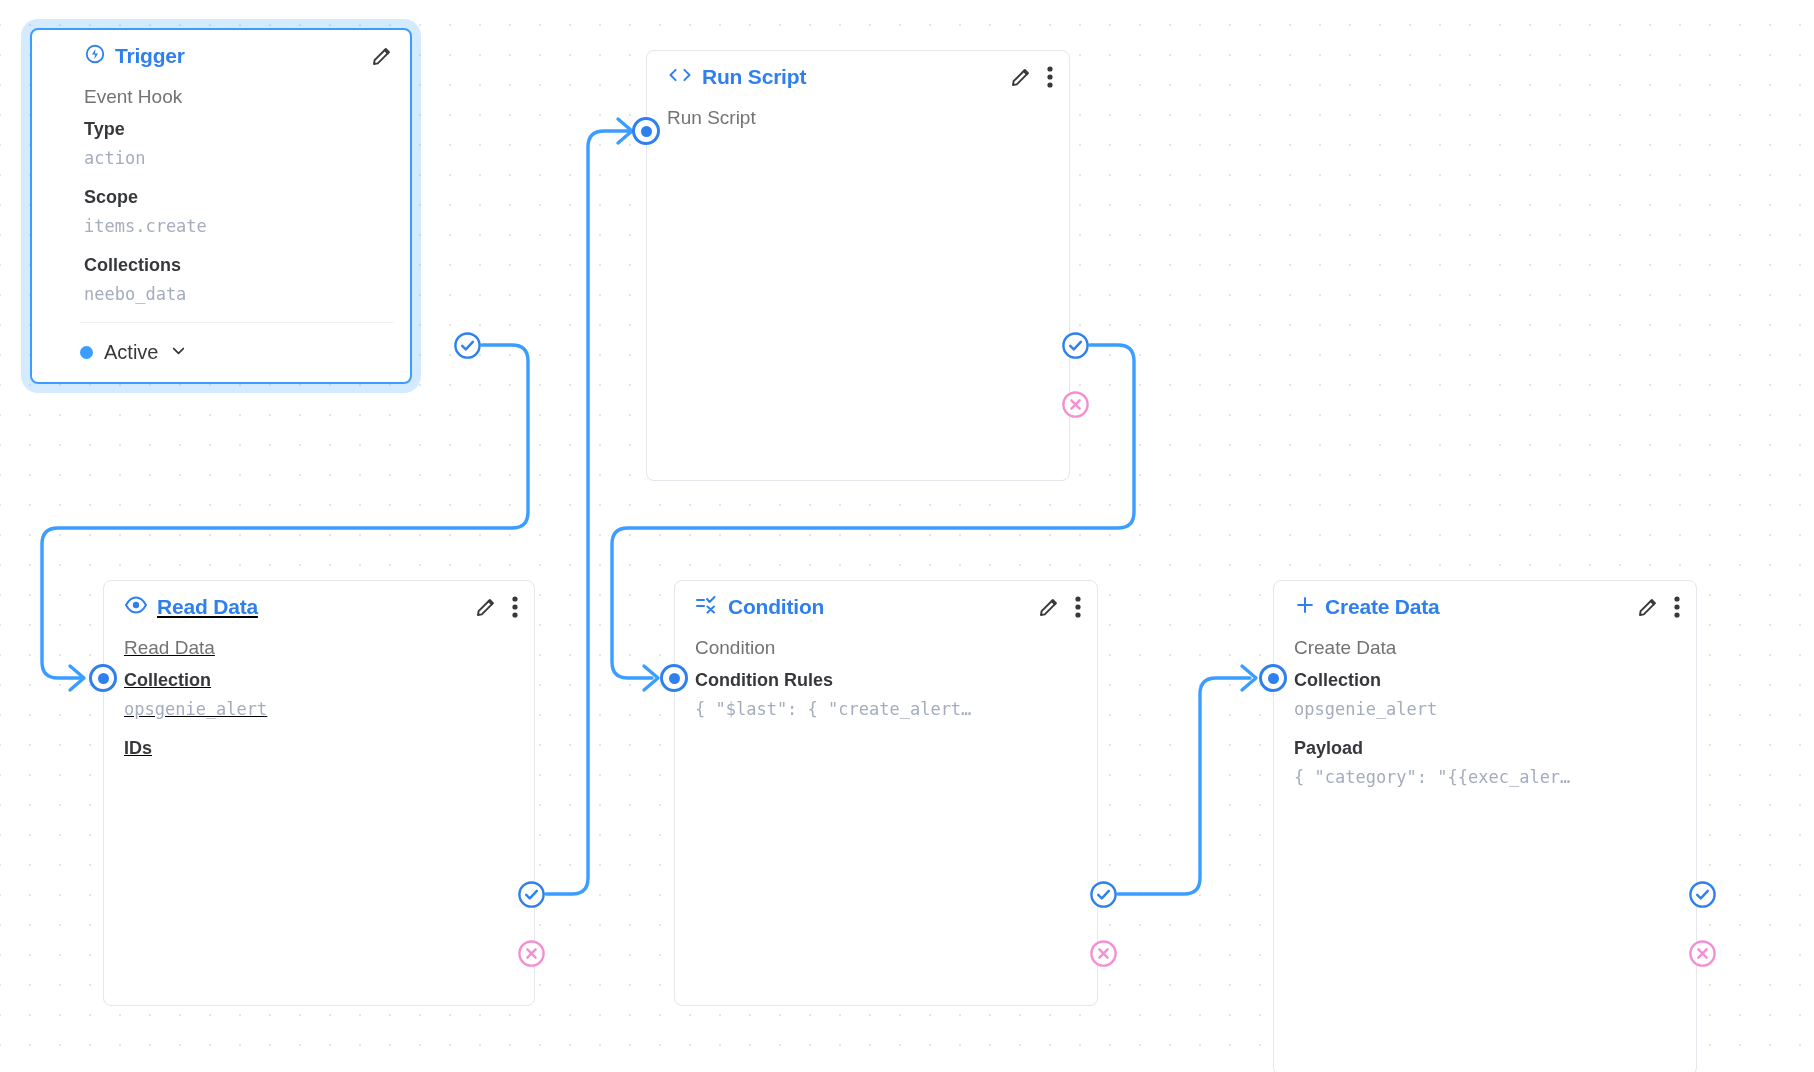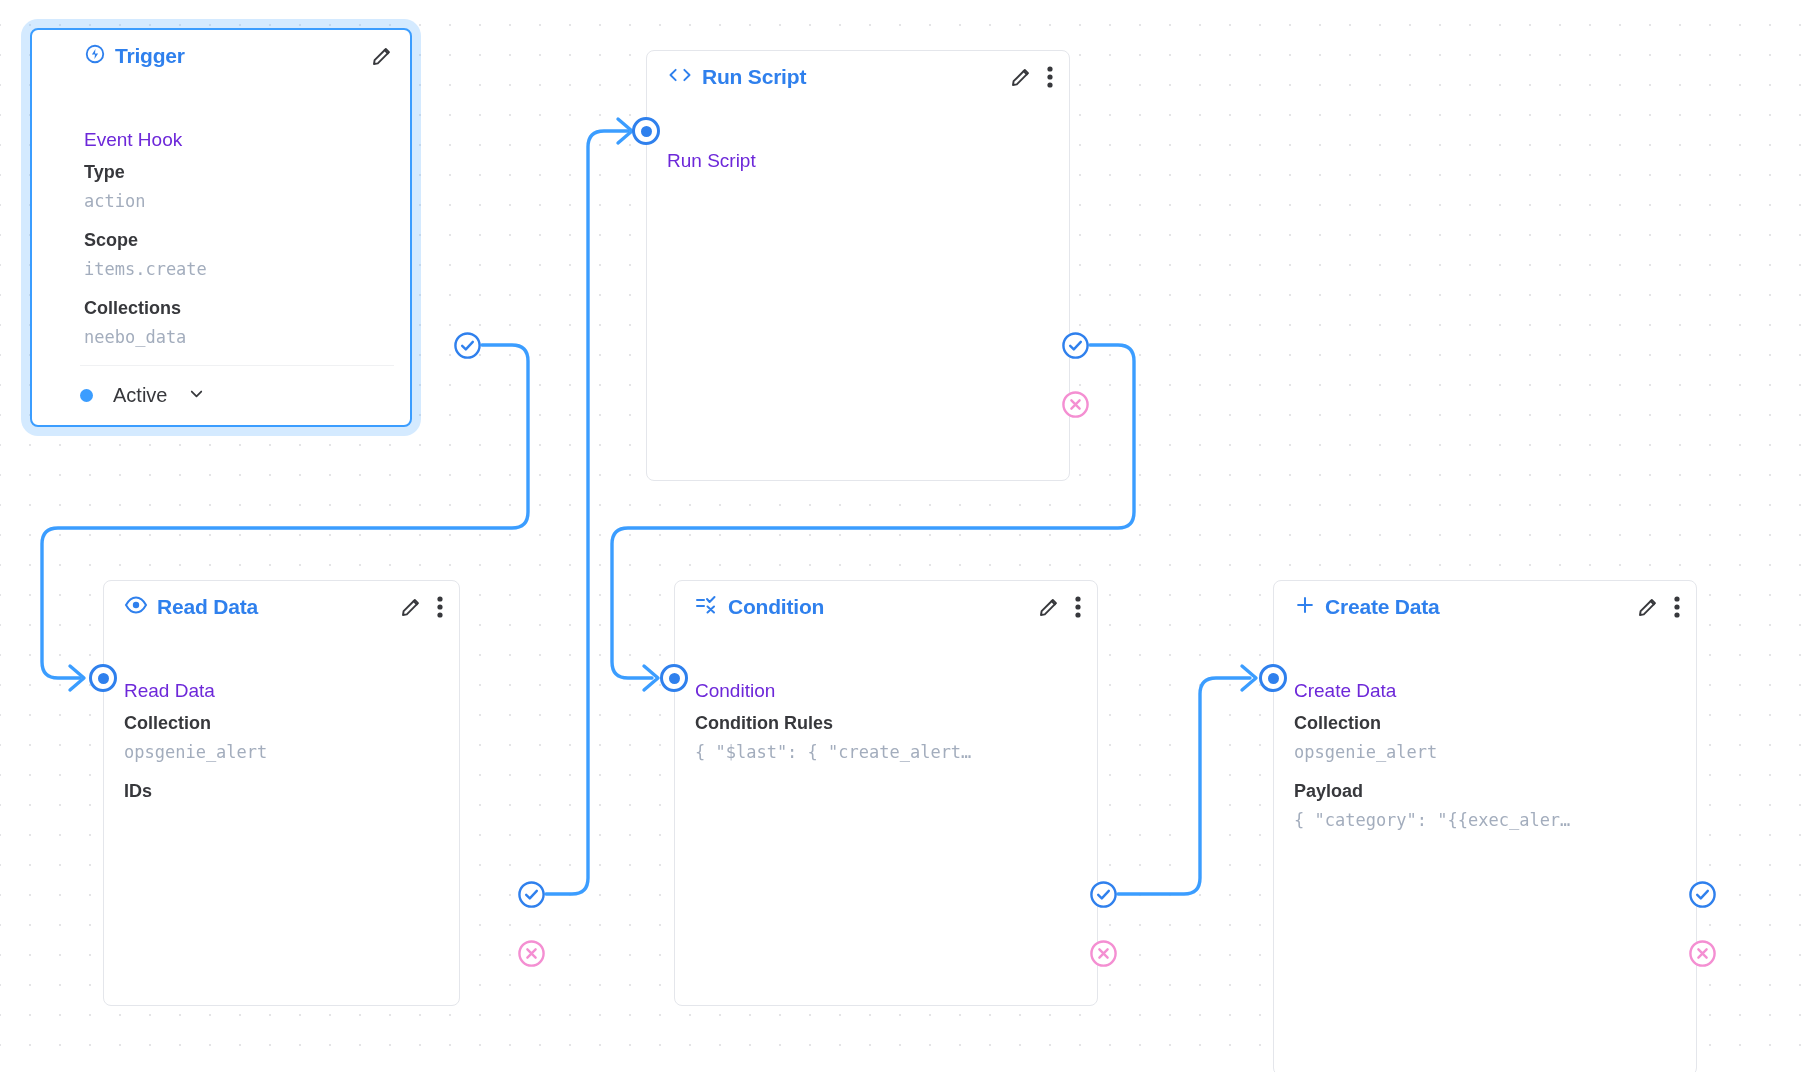--- a/index.html
+++ b/index.html
@@ -36,55 +36,55 @@
     padding: 0 16px 0 20px;
   }
   .node-title {
     display: flex; align-items: center; gap: 9px;
     color: #2f80ed; font-size: 21px; font-weight: 700;
     letter-spacing: -.2px;
   }
   .hdr-actions { margin-left: auto; display: flex; align-items: center; gap: 14px; }
   .icon-btn { display: flex; align-items: center; justify-content: center; cursor: pointer; }
   .node-body { padding: 0 20px 14px 20px; }
-  .row-main { font-size: 19px; color: #6d28d9; line-height: 30px; margin-top: 43px; }
+  .row-main { font-size: 19px; color: #737373; line-height: 30px; }
   .f-label { font-size: 18px; font-weight: 700; color: #37383c; line-height: 30px; margin-top: 2px; }
   .f-value {
     font-family: "DejaVu Sans Mono", monospace;
     font-size: 17px; color: #a3adbd; line-height: 28px;
     white-space: nowrap; overflow: hidden;
   }
   .f-label.gap { margin-top: 10px; }
 
   .node-footer {
     border-top: 1px solid #f0f1f3;
     margin: 0 16px;
     height: 60px;
     display: flex; align-items: center;
   }
   .status {
-    display: flex; align-items: center; gap: 20px;
+    display: flex; align-items: center; gap: 11px;
     font-size: 20px; color: #37383c; cursor: pointer;
   }
   .dot { width: 13px; height: 13px; border-radius: 50%; background: #3b9dff; display: block; }
 
   
   .port-in {
     position: absolute; width: 28px; height: 28px; border-radius: 50%;
     background: #fff; border: 3px solid #2f80ed;
     display: flex; align-items: center; justify-content: center;
   }
   .port-in::after { content: ""; width: 11px; height: 11px; border-radius: 50%; background: #2f80ed; }
   .badge { position: absolute; width: 29px; height: 29px; }
   .badge svg { display: block; }
 
   
   #node-trigger     { left: 30px;   top: 28px;  width: 382px; padding-left: 32px; }
   #node-runscript   { left: 646px;  top: 50px;  width: 424px; height: 431px; }
-  #node-readdata    { left: 103px;  top: 580px; width: 357px; height: 426px; }
+  #node-readdata    { left: 103px;  top: 580px; width: 432px; height: 426px; text-decoration: underline; }
   #node-condition   { left: 674px;  top: 580px; width: 424px; height: 426px; }
   #node-createdata  { left: 1273px; top: 580px; width: 424px; height: 496px; }
 </style>
 </head>
 <body>
 
 <div id="canvas">
 
   <svg id="edges" viewBox="0 0 1814 1072" xmlns="http://www.w3.org/2000/svg">
     <g fill="none" stroke="#3b9dff" stroke-width="3.4" stroke-linecap="round">

